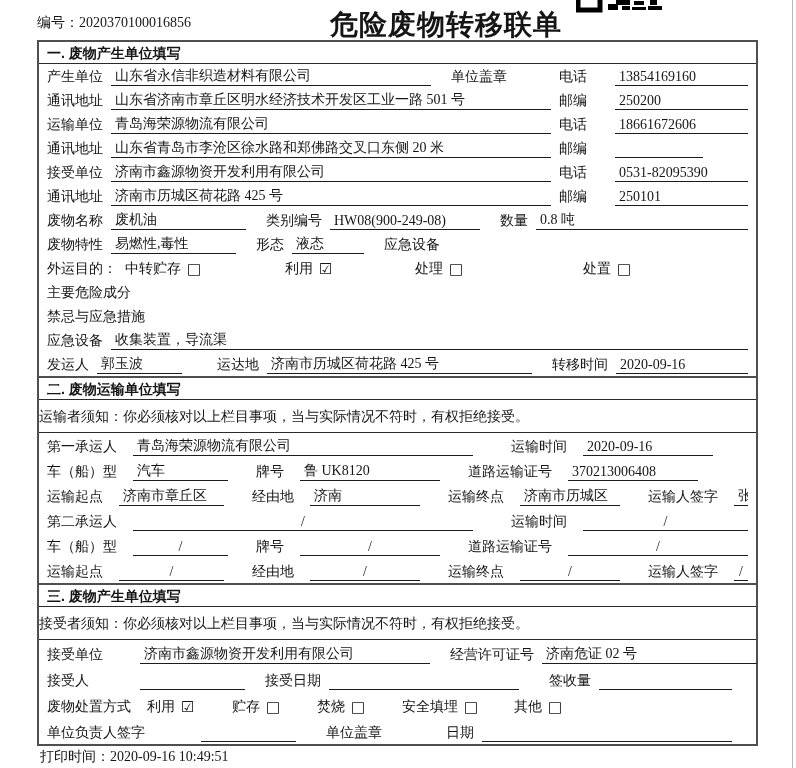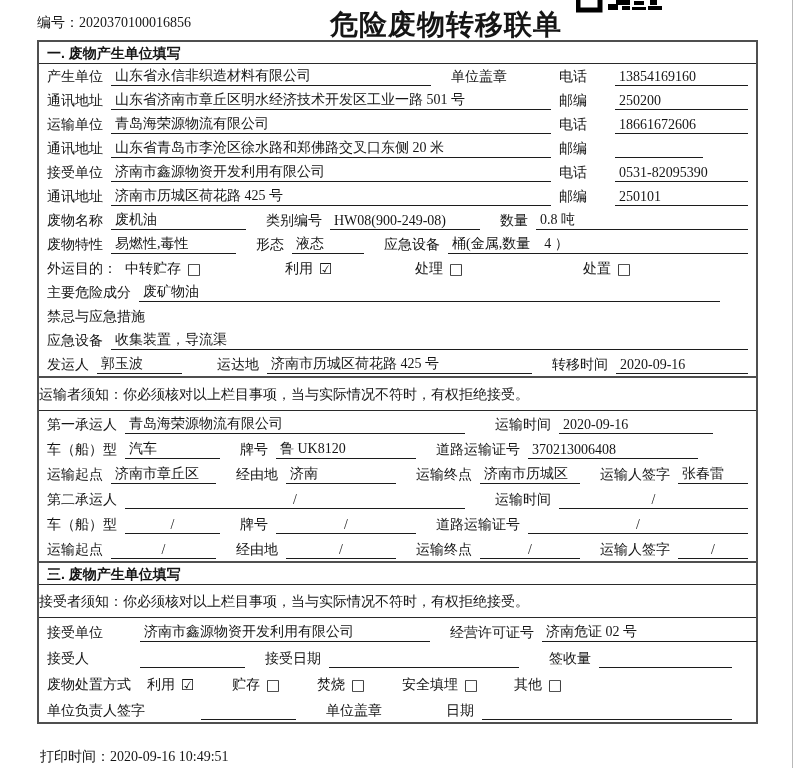--- a/index.html
+++ b/index.html
@@ -29,21 +29,21 @@
   }
   .sec + .sec { border-top:2px solid #4f4f4f; }
   .sec-head {
     font-family:"Liberation Sans","DejaVu Sans",sans-serif;
     font-weight:bold; font-size:14px; padding:3px 8px 2px 8px;
     border-bottom:1px solid #2a2a2a; height:22px;
   }
   .notice { height:33px; padding:8px 8px 0 0; border-bottom:1px solid #2a2a2a; white-space:nowrap; }
 
   .row { display:flex; align-items:flex-end; height:24px; padding:0 8px 2px 8px; white-space:nowrap; }
-  .sec2 .row { height:25px; }
+  .sec2 .row { height:25px;gap:8px; }
   .sec3 .row { height:26px; }
   .lbl { flex:none; margin-right:8px; }
   .u { border-bottom:1px solid #1c1c1c; padding:0 4px; overflow:hidden; flex:none; }
   .grow { flex:1 1 auto; }
   .c { text-align:center; }
   .mid { flex:none; width:440px; display:flex; align-items:flex-end; margin-right:8px; }
   .rlbl { flex:none; width:36px; margin-right:20px; }
   .spacer { flex:1 1 auto; }
 
   .w72{width:72px}.w85{width:85px}.w95{width:95px}.w100{width:100px}.w105{width:105px}
@@ -153,21 +153,20 @@
       <span class="lbl ml20">数量</span>
       <span class="u grow">0.8 吨</span>
     </div>
 
     <div class="row">
       <span class="lbl">废物特性</span>
       <span class="u w125">易燃性,毒性</span>
       <span class="lbl ml20">形态</span>
       <span class="u w72">液态</span>
       <span class="lbl ml20">应急设备</span>
-      <span class="u grow">桶(金属,数量　4 ）</span>
     </div>
 
     <div class="row">
       <span class="lbl">外运目的：</span>
       <span class="opt o1">
           <span class="ol">中转贮存</span>
           <span class="cbg">□</span>
         </span>
       <span class="opt o2">
           <span class="ol">利用</span>
@@ -178,21 +177,20 @@
           <span class="cbg">□</span>
         </span>
       <span class="opt o4">
           <span class="ol">处置</span>
           <span class="cbg">□</span>
         </span>
     </div>
 
     <div class="row">
       <span class="lbl">主要危险成分</span>
-      <span class="u grow mr28">废矿物油</span>
     </div>
 
     <div class="row">
       <span class="lbl">禁忌与应急措施</span>
     </div>
 
     <div class="row">
       <span class="lbl">应急设备</span>
       <span class="u grow">收集装置，导流渠</span>
     </div>
@@ -201,20 +199,21 @@
       <span class="lbl">发运人</span>
       <span class="u w85">郭玉波</span>
       <span class="lbl ml35">运达地</span>
       <span class="u w265">济南市历城区荷花路 425 号</span>
       <span class="lbl ml20">转移时间</span>
       <span class="u grow">2020-09-16</span>
     </div>
   </div>
 
   <div class="sec sec2">
+    <div class="sec-head">二. 废物运输单位填写</div>
     <div class="notice">运输者须知：你必须核对以上栏目事项，当与实际情况不符时，有权拒绝接受。</div>
 
     <div class="row">
       <span class="lbl">第一承运人</span>
       <span class="u w340">青岛海荣源物流有限公司</span>
       <span class="lbl ml30">运输时间</span>
       <span class="u grow mr35">2020-09-16</span>
     </div>
 
     <div class="row">

